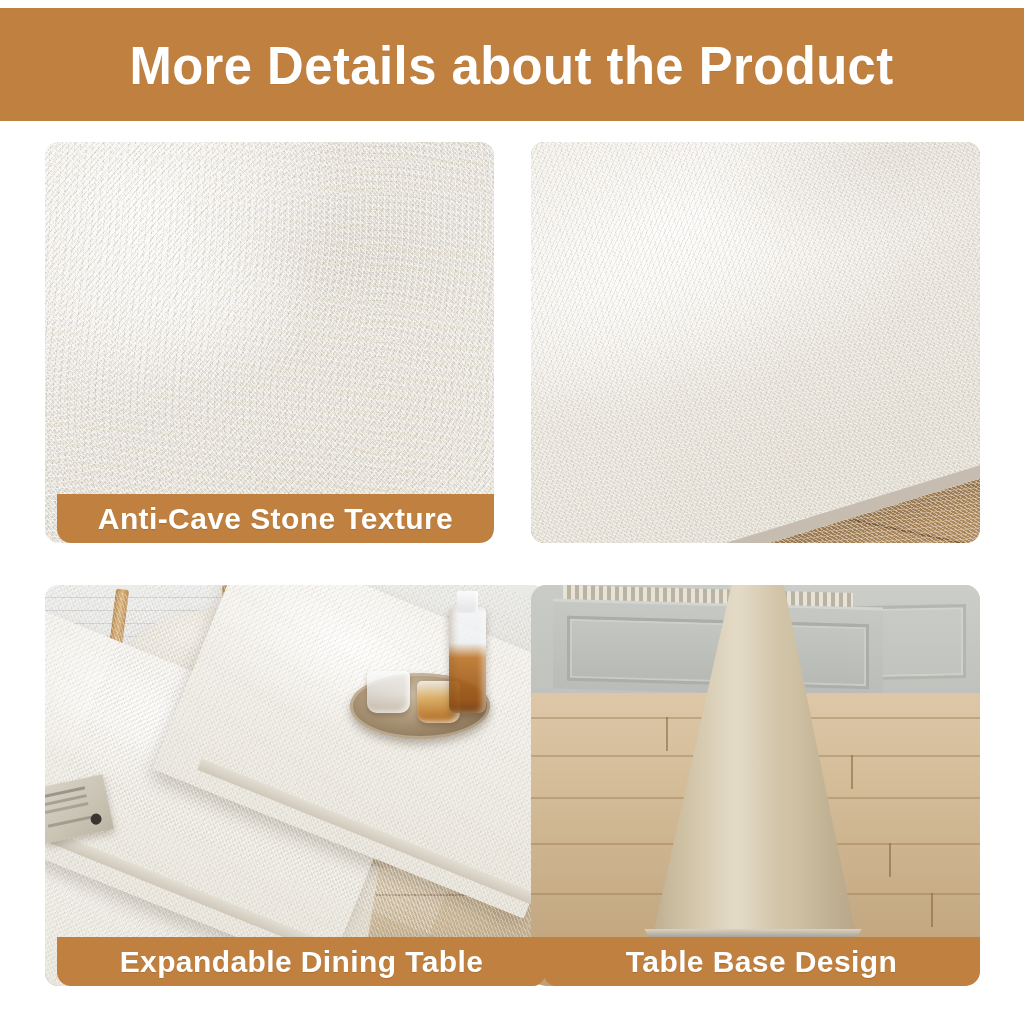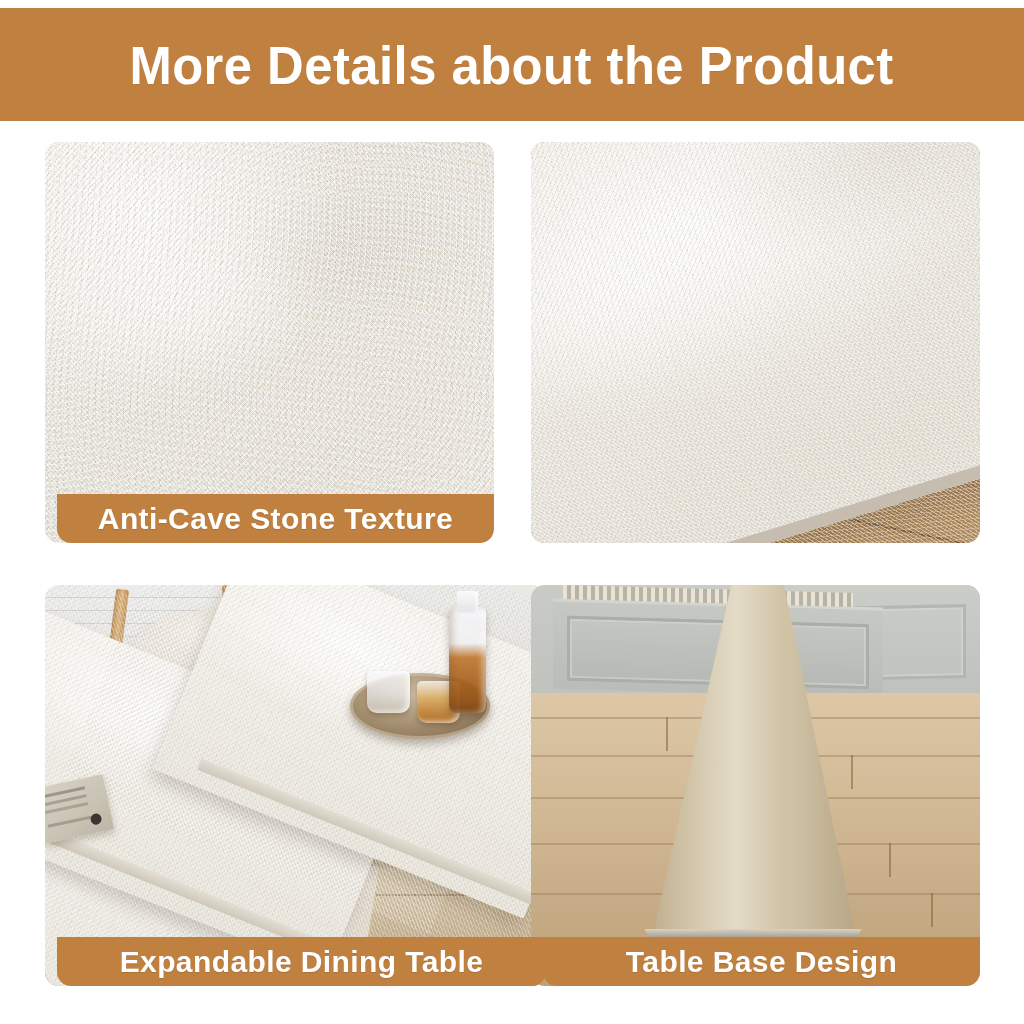--- a/index.html
+++ b/index.html
@@ -33,21 +33,21 @@
   }
   .panel{
     position:absolute;
     overflow:hidden;
     border-radius:14px;
     background:#efece6;
   }
   .p-tl{ left:45px;  top:29px;  width:449px; height:401px; }
   .p-tr{ left:531px; top:29px;  width:449px; height:401px; }
   .p-bl{ left:45px;  top:472px; width:501px; height:401px; }
-  .p-br{ left:531px; top:472px; width:449px; height:401px; }
+  .p-br{ left:531px; top:472px; width:449px; height:401px;border-radius:15px; }
 
   .scene{ position:absolute; inset:0; }
 
   
   .caption{
     position:absolute; left:12px; right:0; bottom:0; height:49px;
     background:#c0803f;
     border-bottom-left-radius:14px;
     border-bottom-right-radius:14px;
     display:flex; align-items:center; justify-content:center;

